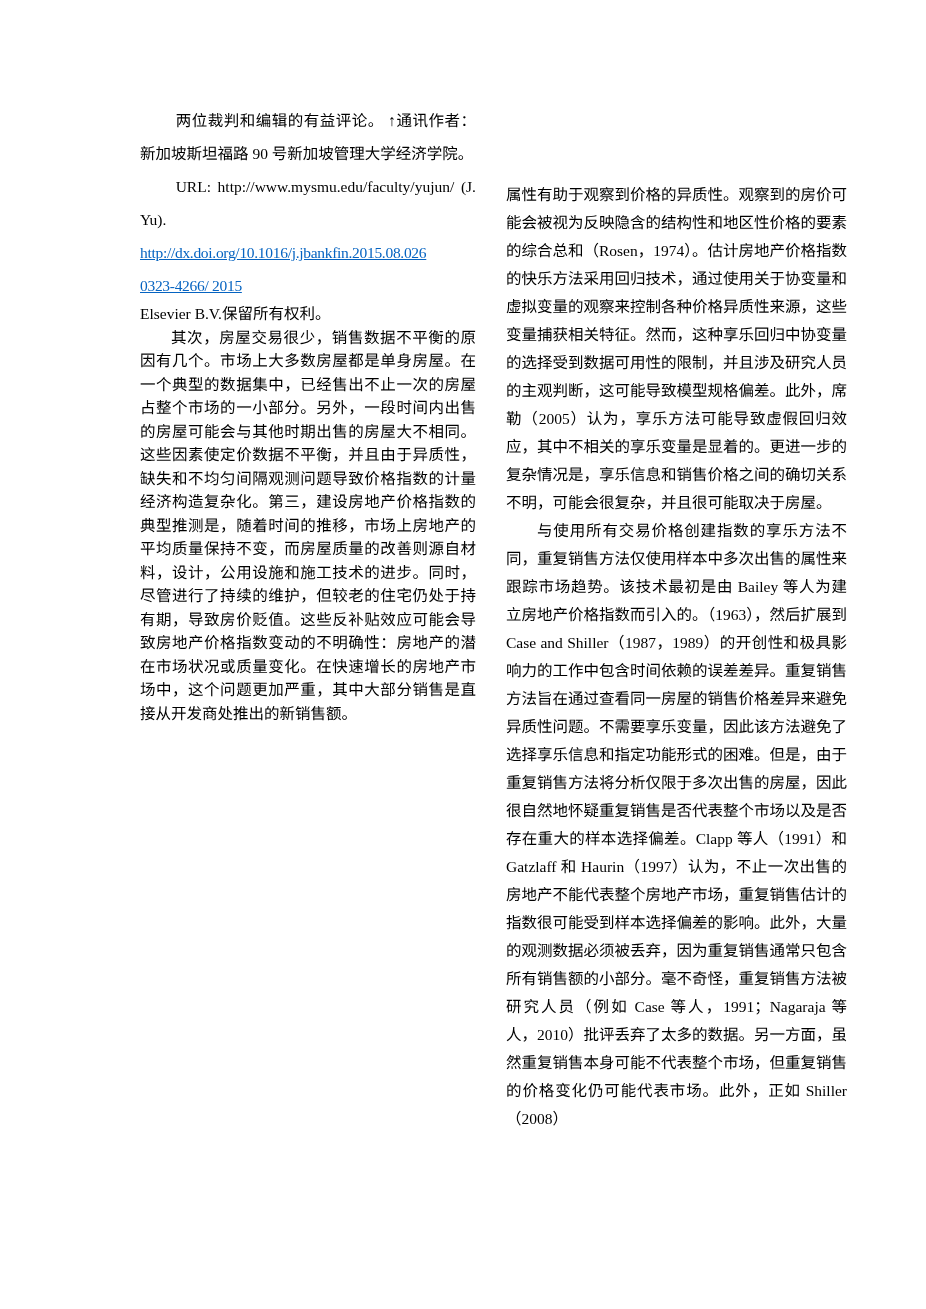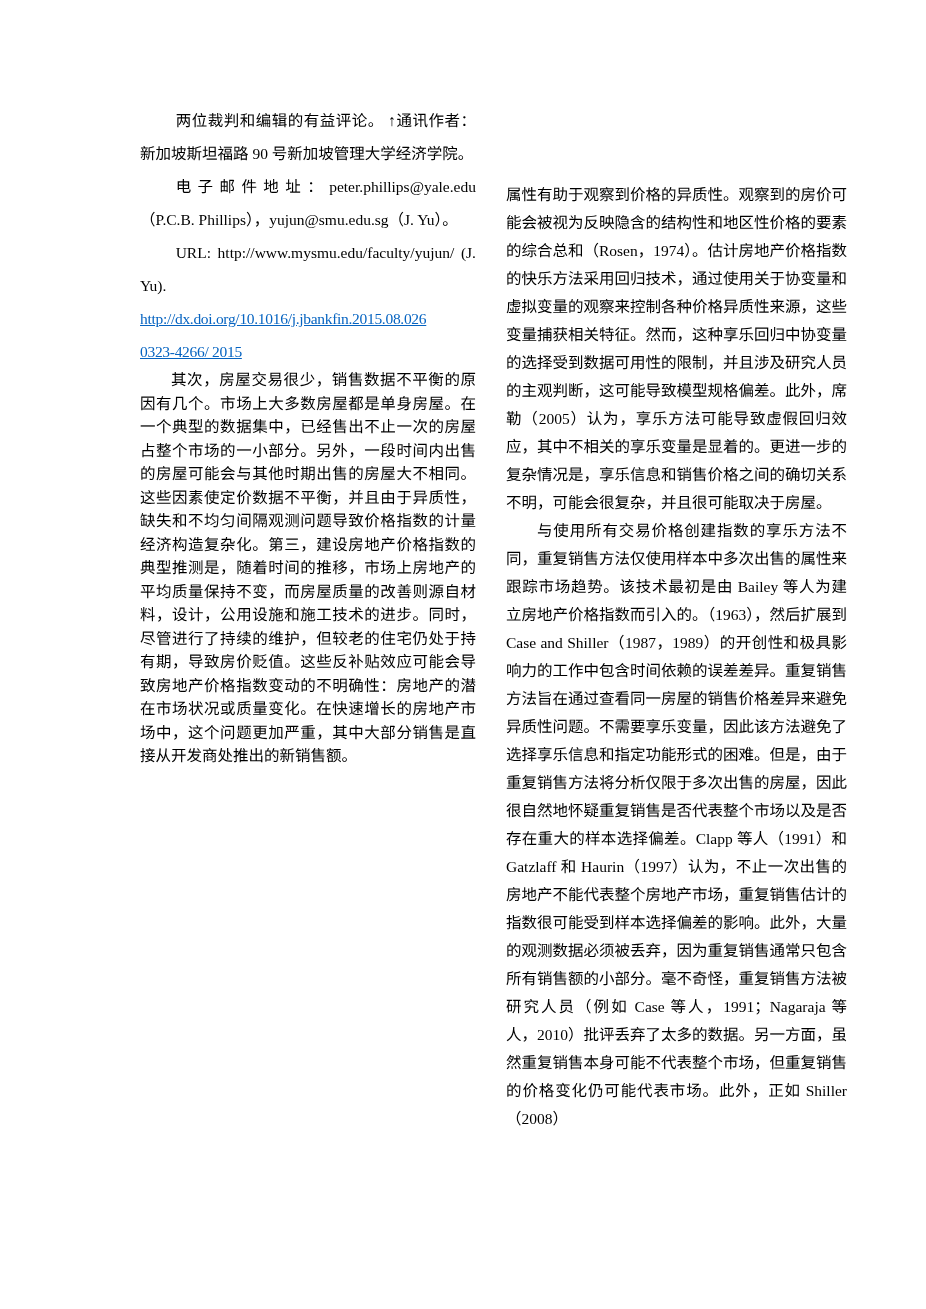--- a/index.html
+++ b/index.html
@@ -42,26 +42,26 @@
   }
 </style>
 </head>
 <body>
 
 <div class="page">
 
   <div class="col col-left">
     <section class="footnote">
       <p class="fn ind">两位裁判和编辑的有益评论。 ↑通讯作者：新加坡斯坦福路 90 号新加坡管理大学经济学院。</p>
-      <p class="fn ind">电子邮件地址：peter.phillips@yale.edu（P.C.B. Phillips），yujun@smu.edu.sg（J. Yu）。</p>
       <p class="fn ind">URL: http://www.mysmu.edu/faculty/yujun/ (J. Yu).</p>
       <p class="fn"><a class="link">http://dx.doi.org/10.1016/j.jbankfin.2015.08.026</a></p>
       <p class="fn"><a class="link">0323-4266/ 2015</a></p>
     </section>
 
+    <p class="body-text">Elsevier B.V.保留所有权利。</p>
 
 
     <p class="body-text ind">其次，房屋交易很少，销售数据不平衡的原因有几个。市场上大多数房屋都是单身房屋。在一个典型的数据集中，已经售出不止一次的房屋占整个市场的一小部分。另外，一段时间内出售的房屋可能会与其他时期出售的房屋大不相同。这些因素使定价数据不平衡，并且由于异质性，缺失和不均匀间隔观测问题导致价格指数的计量经济构造复杂化。第三，建设房地产价格指数的典型推测是，随着时间的推移，市场上房地产的平均质量保持不变，而房屋质量的改善则源自材料，设计，公用设施和施工技术的进步。同时，尽管进行了持续的维护，但较老的住宅仍处于持有期，导致房价贬值。这些反补贴效应可能会导致房地产价格指数变动的不明确性：房地产的潜在市场状况或质量变化。在快速增长的房地产市场中，这个问题更加严重，其中大部分销售是直接从开发商处推出的新销售额。</p>
 
   </div>
 
   <div class="col col-right">
     <p class="body-text">属性有助于观察到价格的异质性。观察到的房价可能会被视为反映隐含的结构性和地区性价格的要素的综合总和（Rosen，1974）。估计房地产价格指数的快乐方法采用回归技术，通过使用关于协变量和虚拟变量的观察来控制各种价格异质性来源，这些变量捕获相关特征。然而，这种享乐回归中协变量的选择受到数据可用性的限制，并且涉及研究人员的主观判断，这可能导致模型规格偏差。此外，席勒（2005）认为，享乐方法可能导致虚假回归效应，其中不相关的享乐变量是显着的。更进一步的复杂情况是，享乐信息和销售价格之间的确切关系不明，可能会很复杂，并且很可能取决于房屋。</p>
 
     <p class="body-text ind">与使用所有交易价格创建指数的享乐方法不同，重复销售方法仅使用样本中多次出售的属性来跟踪市场趋势。该技术最初是由 Bailey 等人为建立房地产价格指数而引入的。（1963），然后扩展到 Case and Shiller（1987，1989）的开创性和极具影响力的工作中包含时间依赖的误差差异。重复销售方法旨在通过查看同一房屋的销售价格差异来避免异质性问题。不需要享乐变量，因此该方法避免了选择享乐信息和指定功能形式的困难。但是，由于重复销售方法将分析仅限于多次出售的房屋，因此很自然地怀疑重复销售是否代表整个市场以及是否存在重大的样本选择偏差。Clapp 等人（1991）和 Gatzlaff 和 Haurin（1997）认为，不止一次出售的房地产不能代表整个房地产市场，重复销售估计的指数很可能受到样本选择偏差的影响。此外，大量的观测数据必须被丢弃，因为重复销售通常只包含所有销售额的小部分。毫不奇怪，重复销售方法被研究人员（例如 Case 等人，1991；Nagaraja 等人，2010）批评丢弃了太多的数据。另一方面，虽然重复销售本身可能不代表整个市场，但重复销售的价格变化仍可能代表市场。此外，正如 Shiller（2008）</p>

